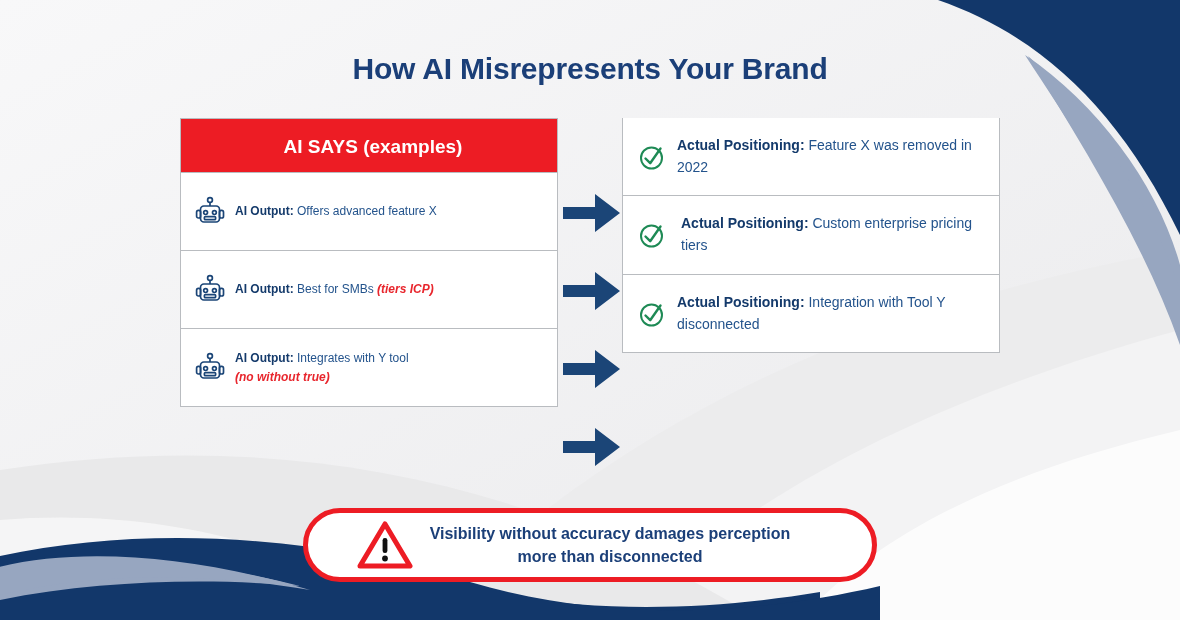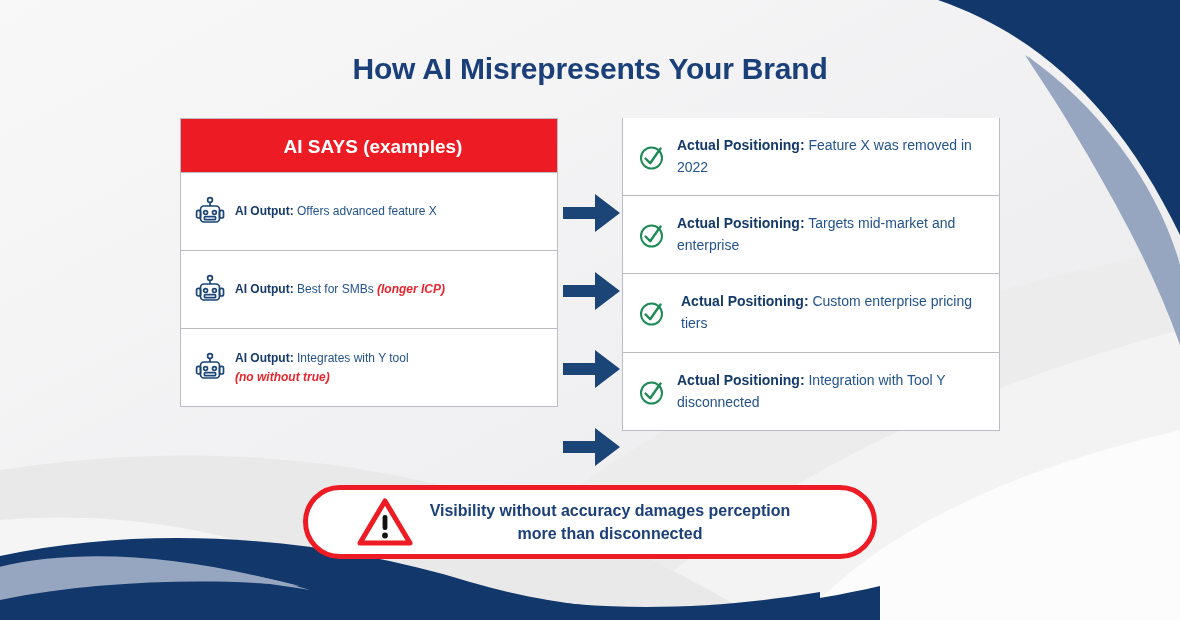--- a/index.html
+++ b/index.html
@@ -113,21 +113,21 @@
     position: absolute;
     left: 563px;
     width: 58px;
     height: 46px;
   }
 
   
   .callout {
     position: absolute;
     left: 303px;
-    top: 485px;
+    top: 508px;
     width: 574px;
     height: 74px;
     box-sizing: border-box;
     background: #ffffff;
     border: 5px solid #ed1c24;
     border-radius: 37px;
     display: flex;
     align-items: center;
     justify-content: center;
     gap: 16px;
@@ -222,21 +222,21 @@
             <rect x="24.5" y="14.4" width="4" height="7.6" rx="1.8"></rect>
             <circle cx="10.6" cy="16.6" r="1.9"></circle>
             <circle cx="19.4" cy="16.6" r="1.9"></circle>
             <rect x="9.4" y="20.6" width="11.2" height="3.1" rx="1"></rect>
           </g>
         </svg>
       </span>
       <span class="row-text">
         <span class="lbl">AI Output:</span>
         <span class="body">Best for SMBs</span>
-        <span class="warn">(longer ICP)</span>
+        <span class="warn">(tiers ICP)</span>
       </span>
     </div>
 
     <div class="row">
       <span class="row-icon">
         <svg width="30" height="32" viewBox="0 0 30 32" xmlns="http://www.w3.org/2000/svg">
           <g fill="none" stroke="#1b4577" stroke-width="1.7">
             <circle cx="15" cy="4" r="2.4"></circle>
             <line x1="15" y1="6.4" x2="15" y2="10"></line>
             <rect x="5.5" y="10" width="19" height="16" rx="3.4"></rect>
@@ -265,32 +265,20 @@
           <circle cx="14.5" cy="17" r="10.5" fill="none" stroke="#1e8a55" stroke-width="2"></circle>
           <path d="M8.5,17.5 L13.2,22.2 L23.5,7.5" fill="none" stroke="#1e8a55" stroke-width="2.4" stroke-linecap="round" stroke-linejoin="round"></path>
         </svg>
       </span>
       <span class="row-text">
         <span class="lbl">Actual Positioning:</span>
         <span class="body">Feature X was removed in 2022</span>
       </span>
     </div>
 
-    <div class="row row-right">
-      <span class="row-icon">
-        <svg width="30" height="32" viewBox="0 0 30 32" xmlns="http://www.w3.org/2000/svg">
-          <circle cx="14.5" cy="17" r="10.5" fill="none" stroke="#1e8a55" stroke-width="2"></circle>
-          <path d="M8.5,17.5 L13.2,22.2 L23.5,7.5" fill="none" stroke="#1e8a55" stroke-width="2.4" stroke-linecap="round" stroke-linejoin="round"></path>
-        </svg>
-      </span>
-      <span class="row-text">
-        <span class="lbl">Actual Positioning:</span>
-        <span class="body">Targets mid-market and enterprise</span>
-      </span>
-    </div>
 
     <div class="row row-right tall indent">
       <span class="row-icon">
         <svg width="30" height="32" viewBox="0 0 30 32" xmlns="http://www.w3.org/2000/svg">
           <circle cx="14.5" cy="17" r="10.5" fill="none" stroke="#1e8a55" stroke-width="2"></circle>
           <path d="M8.5,17.5 L13.2,22.2 L23.5,7.5" fill="none" stroke="#1e8a55" stroke-width="2.4" stroke-linecap="round" stroke-linejoin="round"></path>
         </svg>
       </span>
       <span class="row-text">
         <span class="lbl">Actual Positioning:</span>

